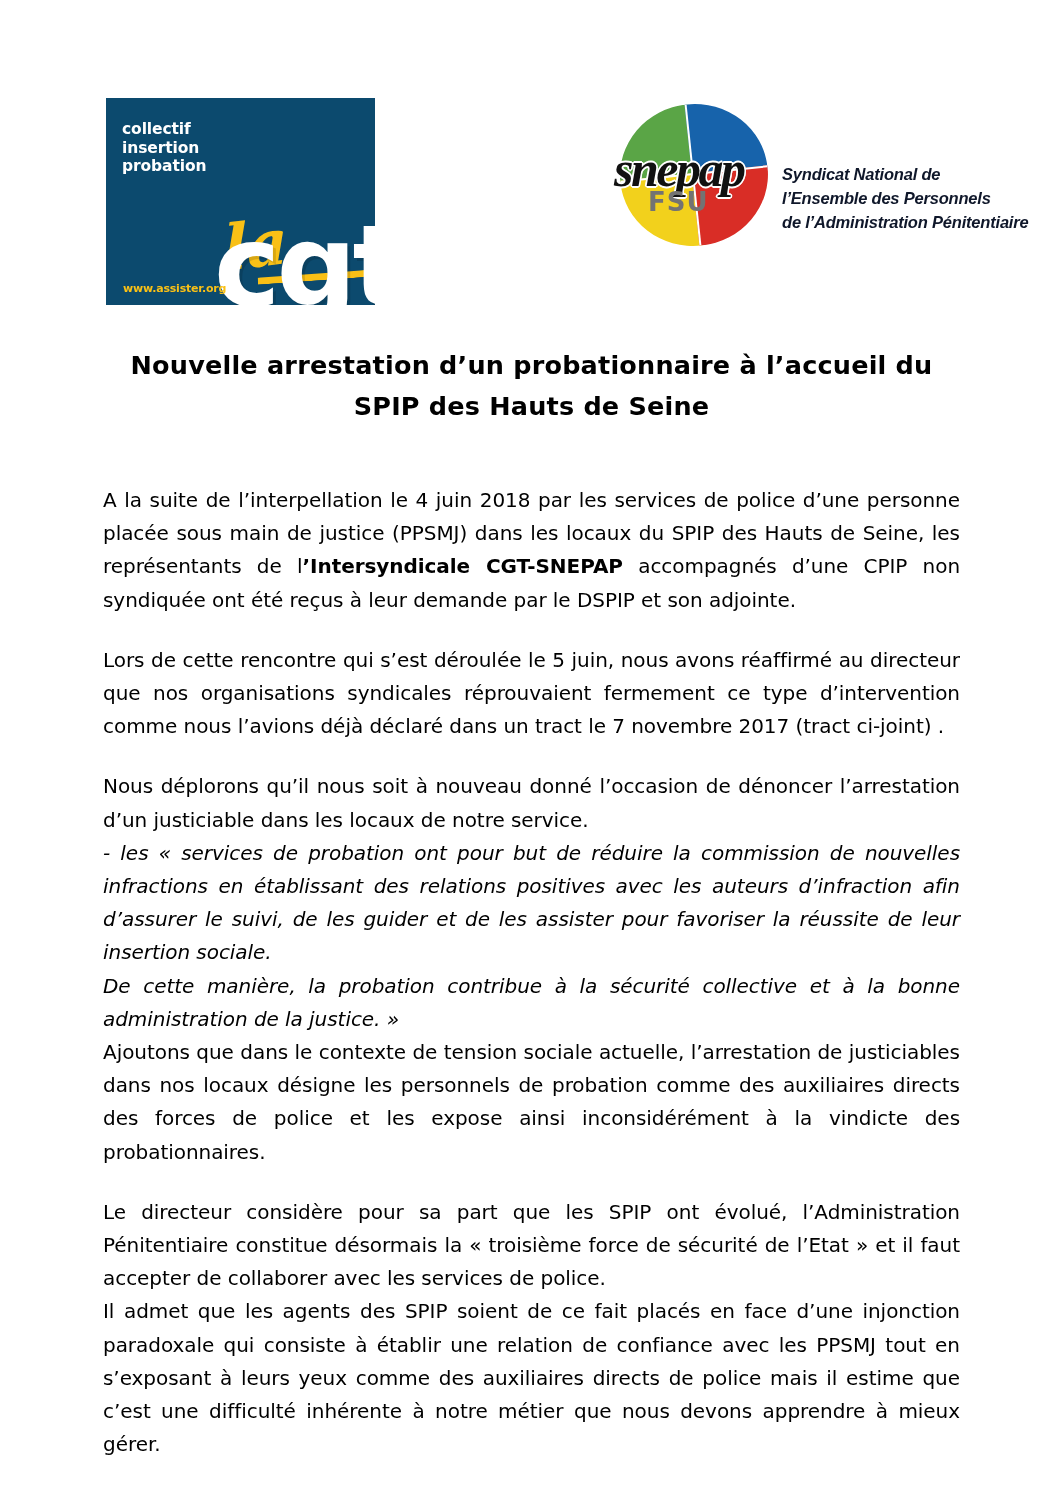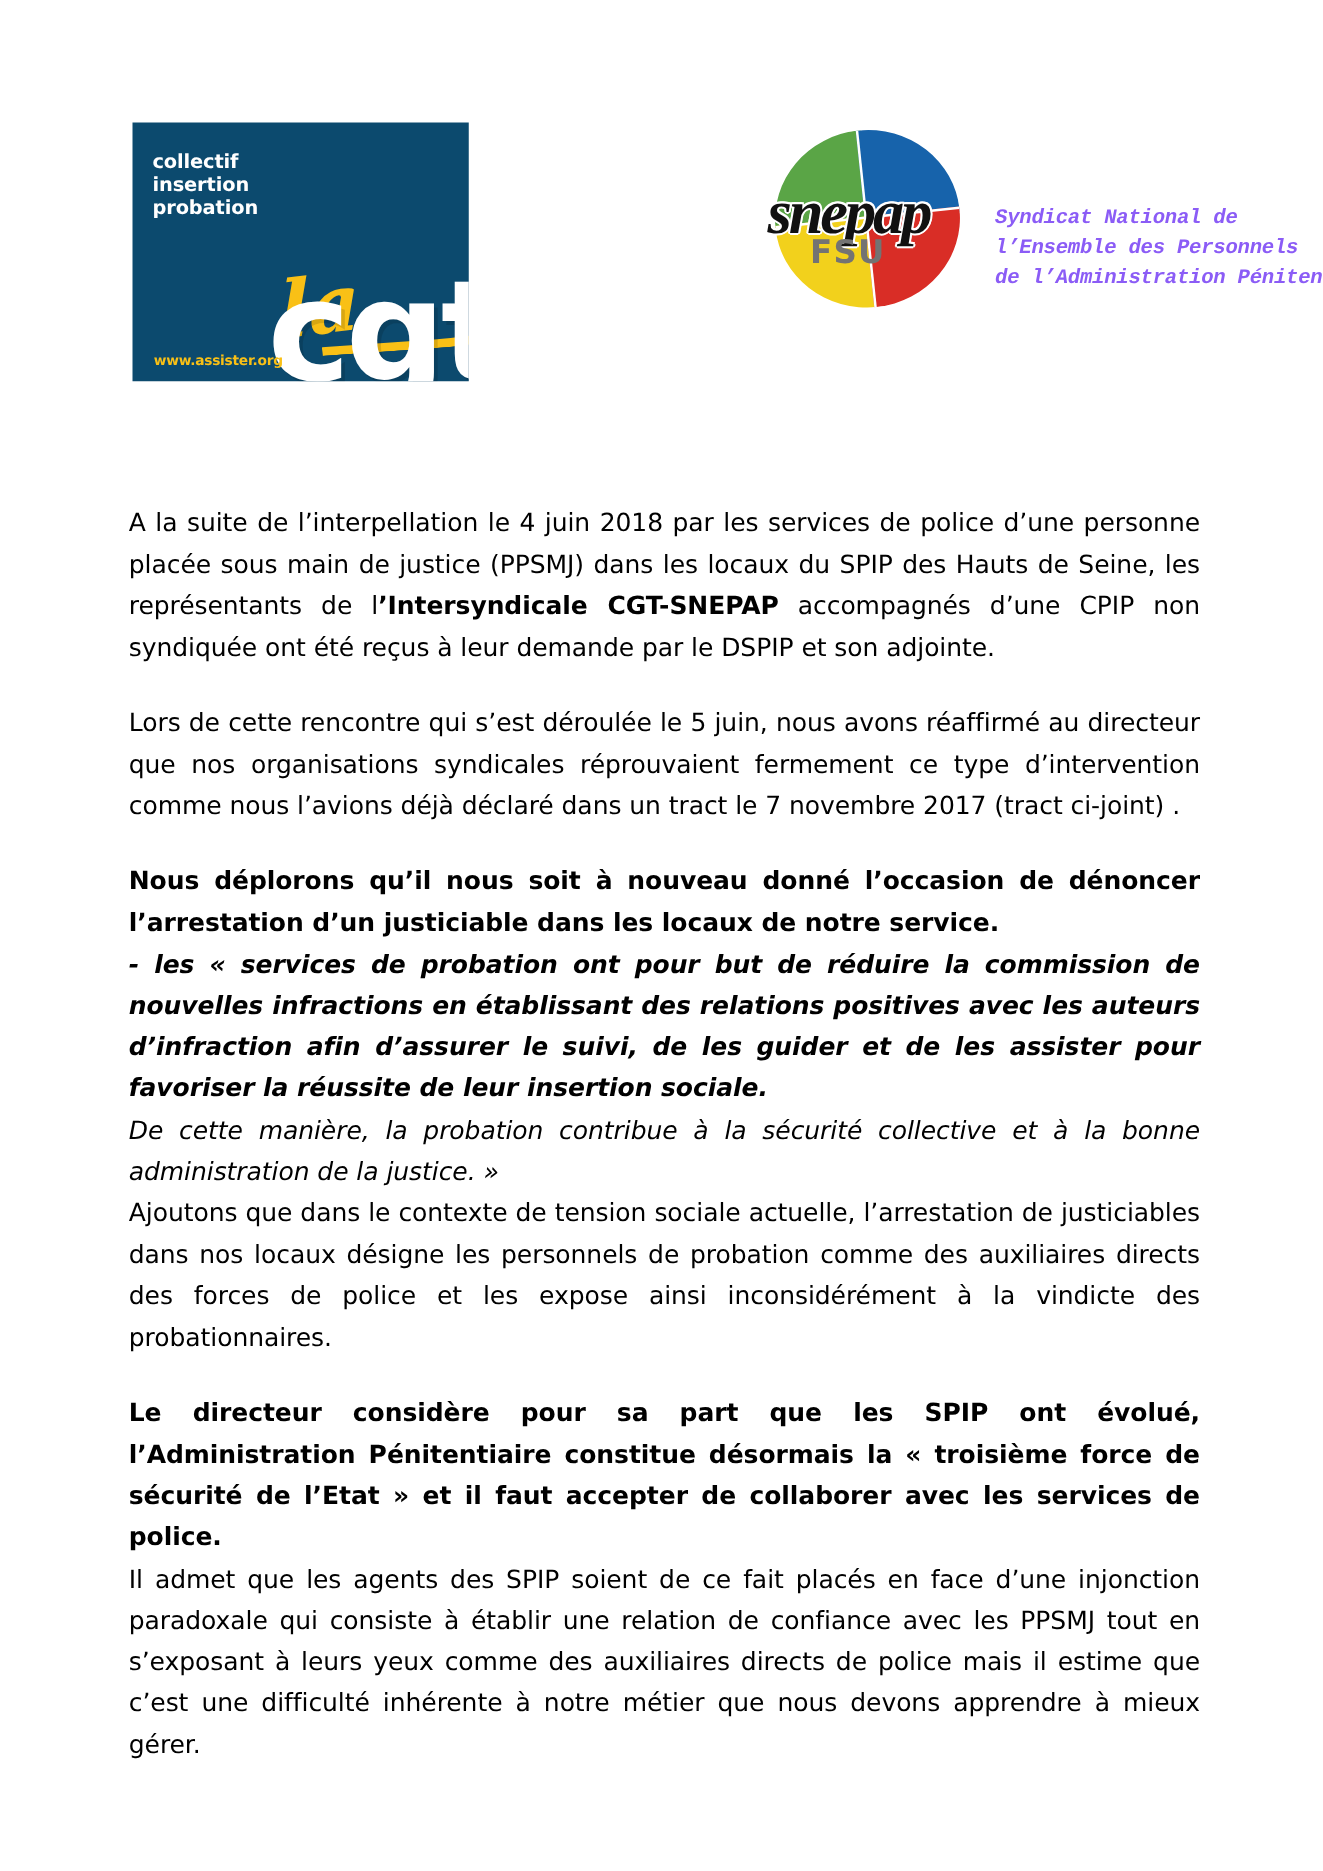--- a/index.html
+++ b/index.html
@@ -151,29 +151,29 @@
     top: 85px;
     font-family: "DejaVu Sans", sans-serif;
     font-weight: 700;
     font-size: 26px;
     line-height: 26px;
     letter-spacing: 1px;
     color: #737373;
   }
   .snepap-tagline {
     position: absolute;
-    left: 182px;
+    left: 168px;
     top: 58px;
     width: 190px;
-    font-family: Liberation Mono, monospace;
+    font-family: Liberation Sans, sans-serif;
     font-style: italic;
     font-weight: 700;
     font-size: 16.5px;
     line-height: 24px;
-    color: #8b5cf6;
+    color: #0f172a;
     letter-spacing: -0.2px;
   }
   .snepap-tagline span { display: block; white-space: nowrap; }
 
   
   .doc {
     position: absolute;
     left: 103px;
     top: 345px;
     width: 857px;
@@ -196,21 +196,21 @@
     font-size: 20px;
     line-height: 33.2px;
     text-align: justify;
     letter-spacing: -0.05px;
   }
 
   .body-text p {
     margin: 0 0 27px 0;
     text-align: justify;
   }
-  .body-text p.tight { margin-bottom: 0; font-weight: bold; }
+  .body-text p.tight { margin-bottom: 0; }
   .body-text p:last-child { margin-bottom: 0; }
   .body-text .it { font-style: italic; }
   .body-text .bd { font-weight: 700; }
   .quote-block { font-style: italic; }
   .quote-block p { font-style: italic; }
 </style>
 </head>
 <body>
 
 <div class="page">
@@ -242,20 +242,24 @@
         <span>Syndicat National de</span>
         <span>l’Ensemble des Personnels</span>
         <span>de l’Administration Pénitentiaire</span>
       </div>
     </div>
 
   </div>
 
   <div class="doc">
 
+    <h1 class="doc-title">
+      <span>Nouvelle arrestation d’un probationnaire à l’accueil du SPIP des</span>
+      <span>Hauts de Seine</span>
+    </h1>
 
     <div class="body-text">
 
       <p><span>A la suite de l’interpellation le 4 juin 2018 par les services de police d’une personne placée sous main de justice (PPSMJ) dans les locaux du SPIP des Hauts de Seine, les représentants de l</span><span class="bd">’Intersyndicale CGT-SNEPAP</span><span> accompagnés d’une CPIP non syndiquée ont été reçus à leur demande par le DSPIP et son adjointe.</span></p>
 
       <p>Lors de cette rencontre qui s’est déroulée le 5 juin, nous avons réaffirmé au directeur que nos organisations syndicales réprouvaient fermement ce type d’intervention comme nous l’avions déjà déclaré dans un tract le 7 novembre 2017 (tract ci-joint) .</p>
 
       <p class="tight">Nous déplorons qu’il nous soit  à nouveau donné l’occasion de dénoncer l’arrestation d’un justiciable dans les locaux de notre service.</p>
 
 

